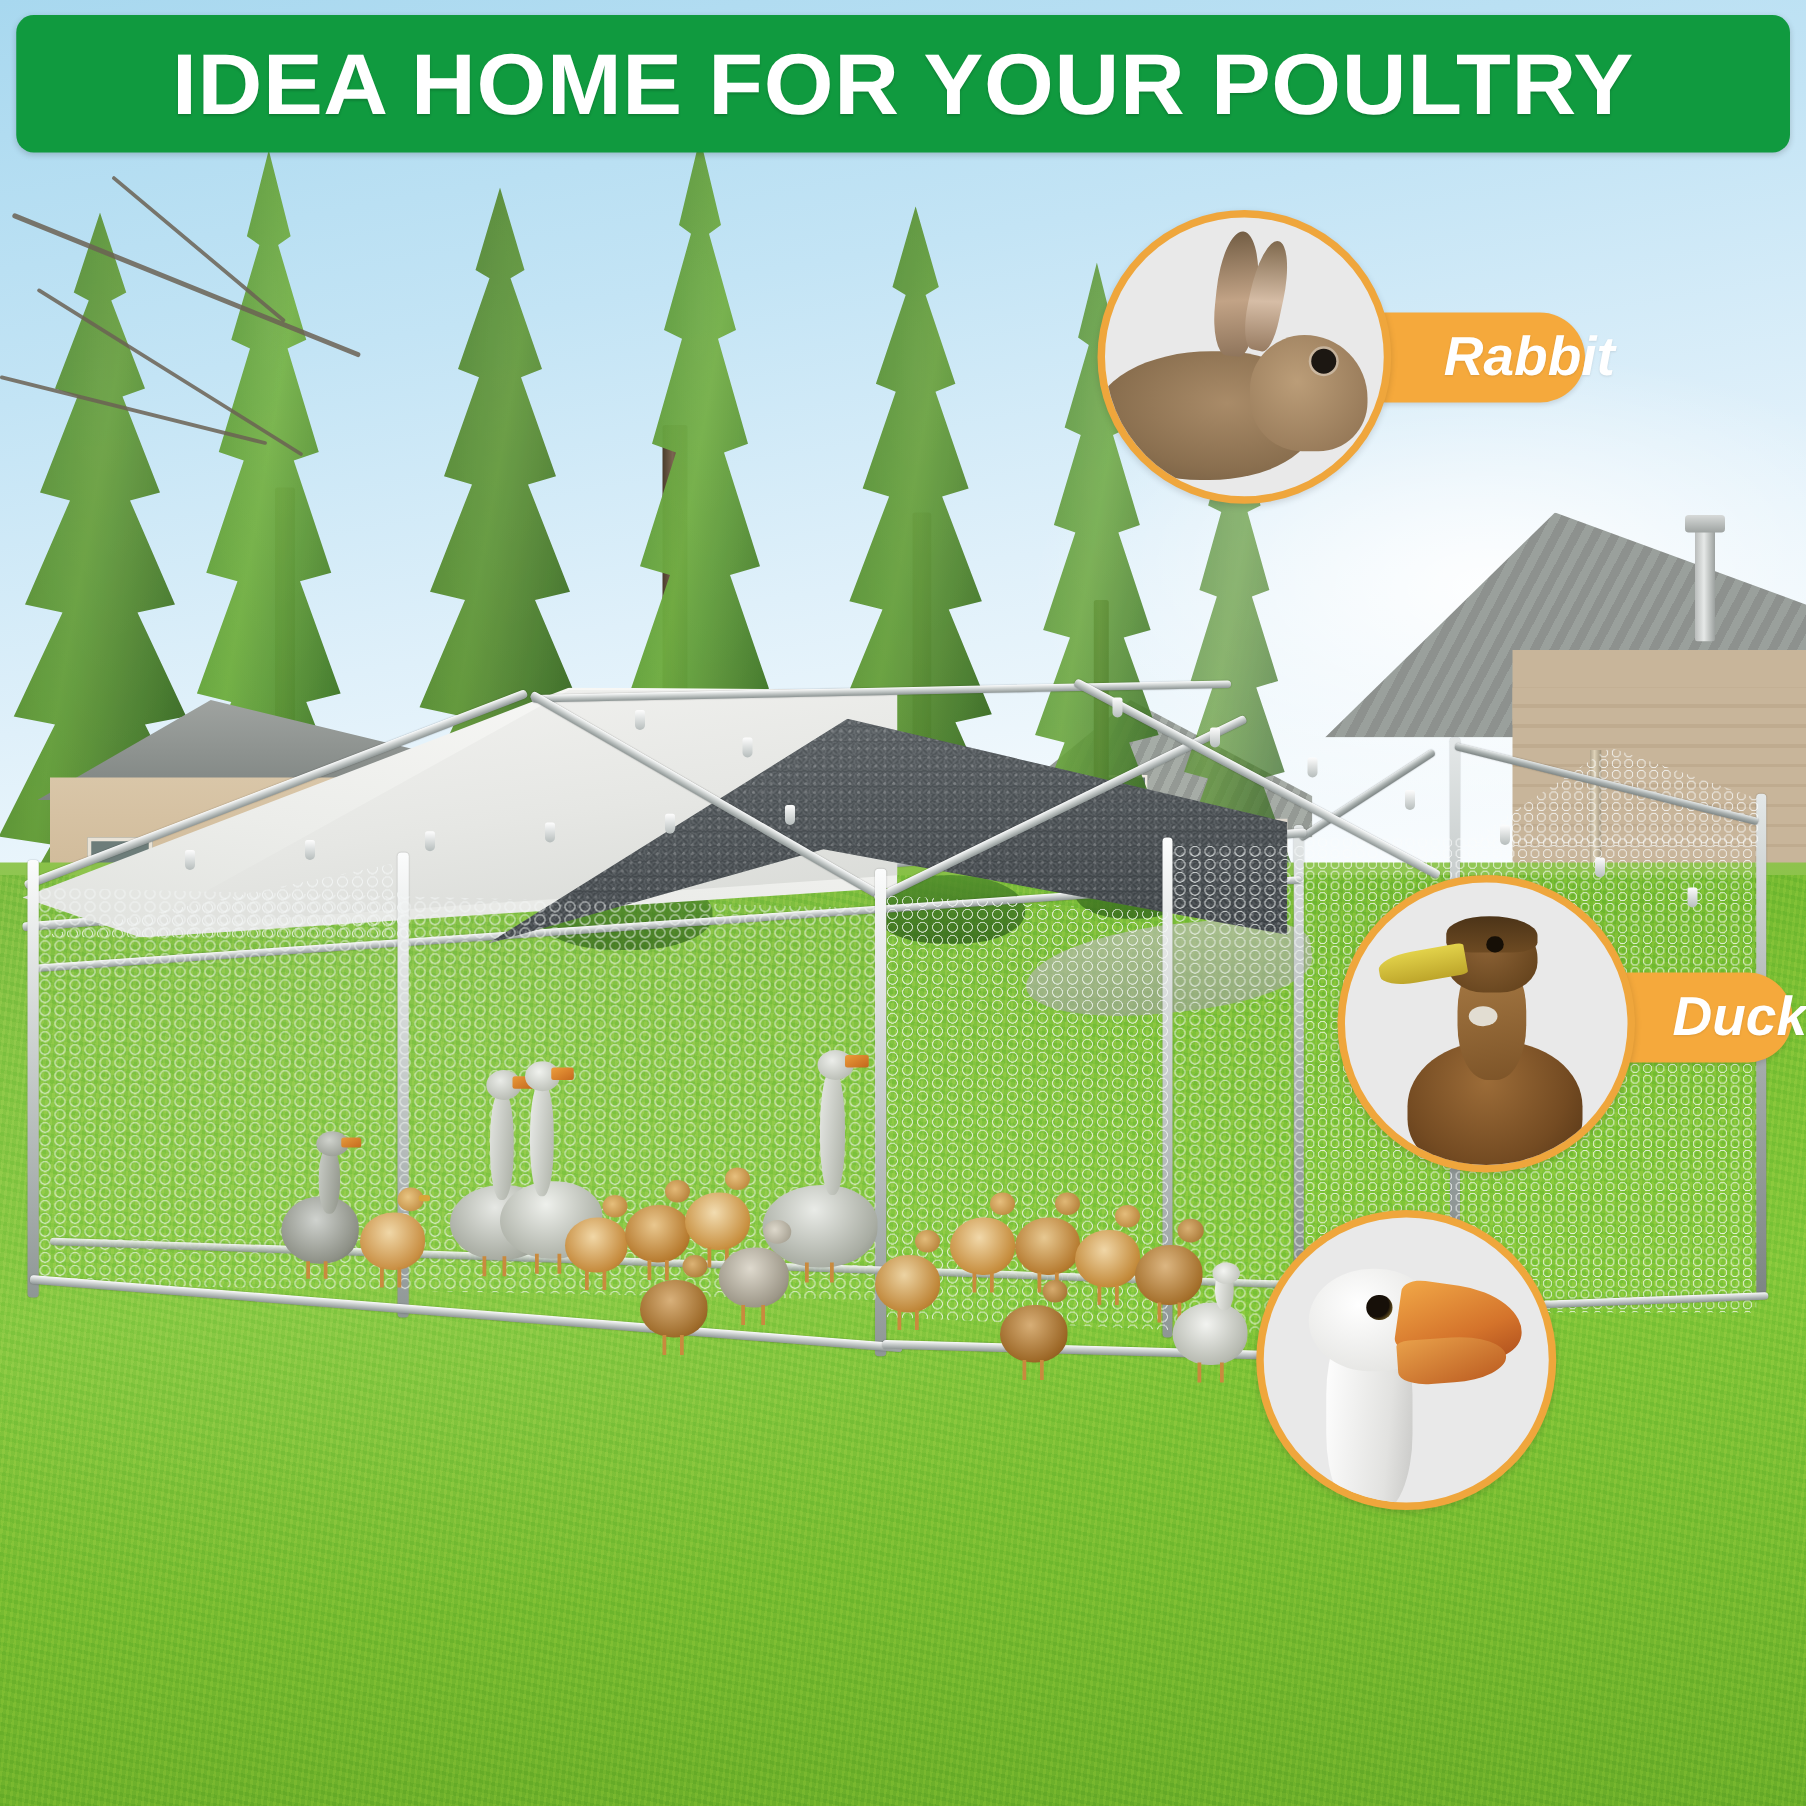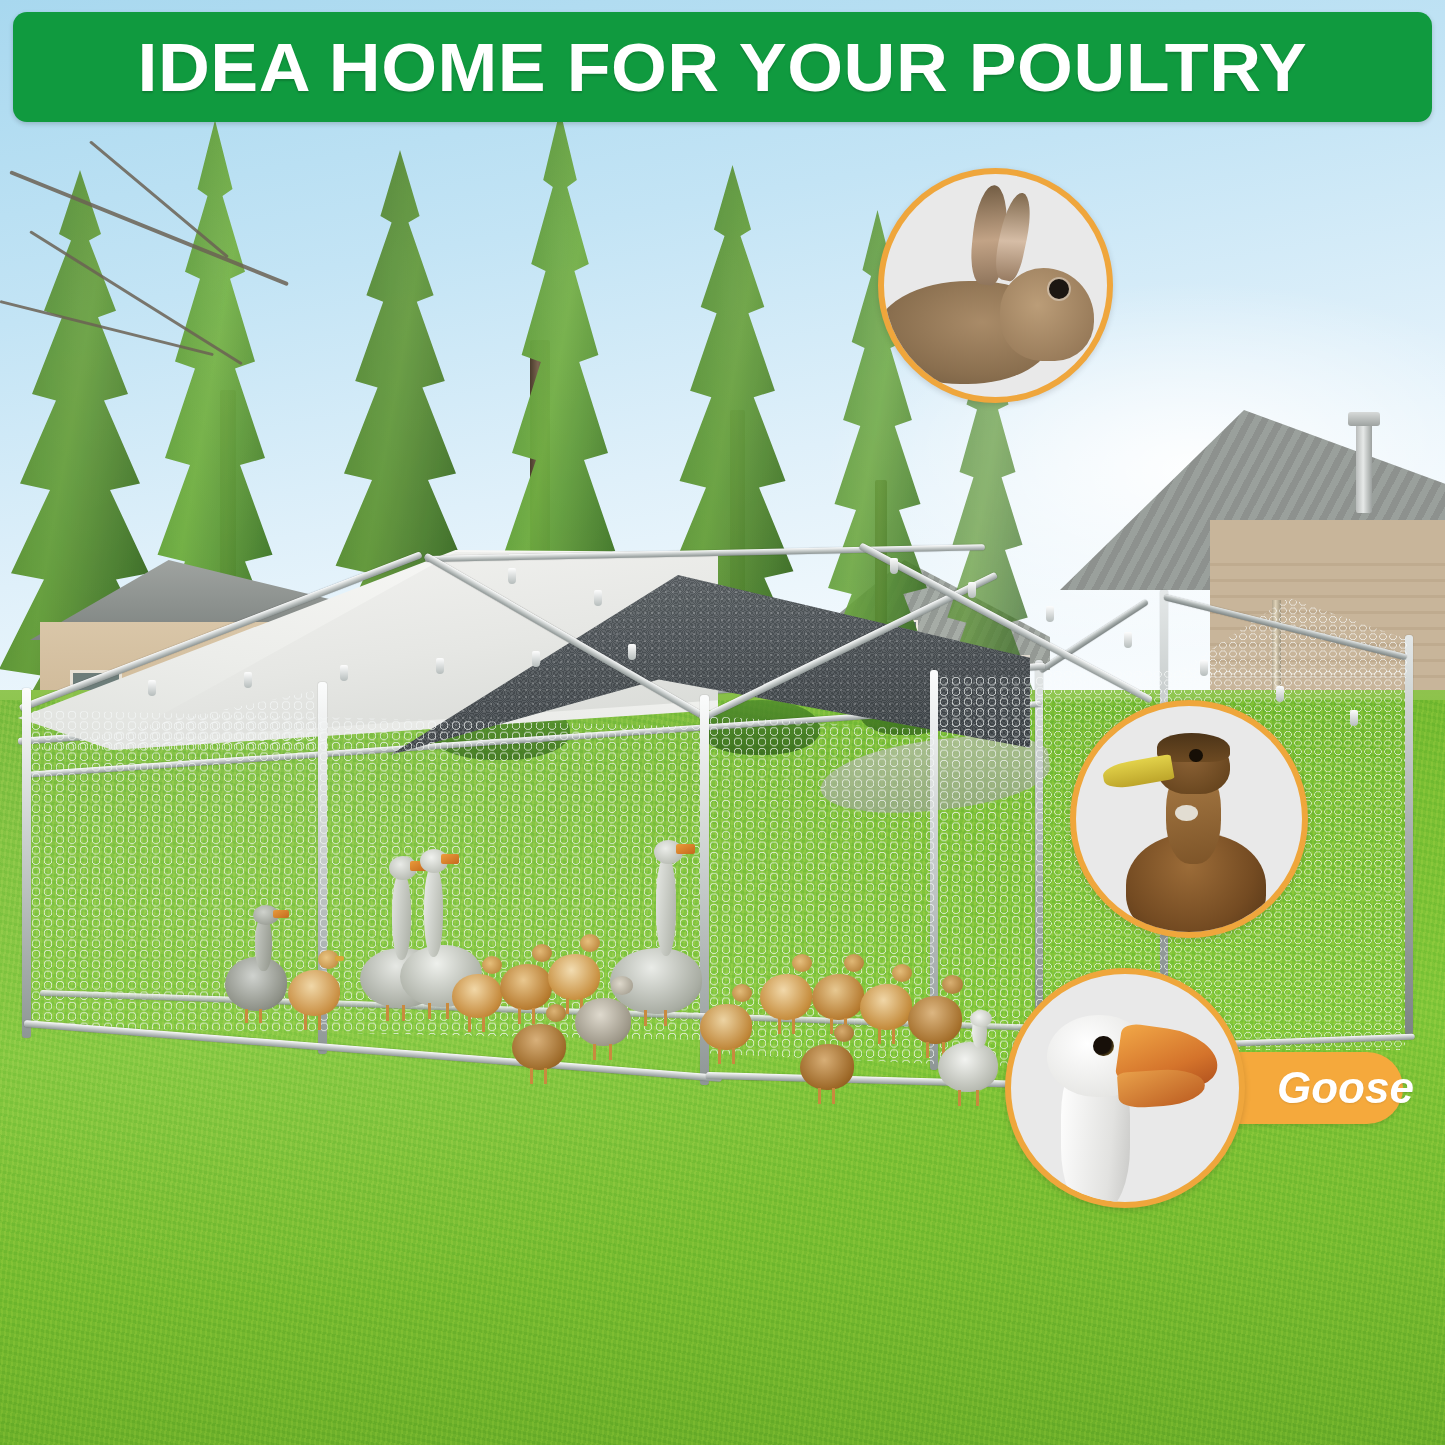--- a/index.html
+++ b/index.html
@@ -502,50 +502,53 @@
       <div class="leg" style="left:20px;top:80px;height:16px;"></div>
       <div class="leg" style="left:38px;top:80px;height:16px;"></div>
     </div>
   </div>
 
   <div class="banner">
     <div class="banner-title">IDEA HOME FOR YOUR POULTRY</div>
   </div>
 
   <div class="badge" style="left:878px;top:168px;width:400px;height:235px;">
+    <div class="pill" style="left:195px;top:82px;width:195px;padding-left:82px;">
+      <span>Rabbit</span>
+    </div>
     <div class="circ" style="left:0;top:0;width:235px;height:235px;">
       <div class="photo">
         <div class="rb-body"></div>
         <div class="rb-ear"></div>
         <div class="rb-ear2"></div>
         <div class="rb-head2"></div>
         <div class="rb-eye"></div>
       </div>
     </div>
   </div>
 
 
   <div class="badge" style="left:1070px;top:700px;width:380px;height:240px;">
+    <div class="pill" style="left:196px;top:78px;width:168px;padding-left:72px;">
+      <span>Duck</span>
+    </div>
     <div class="circ" style="left:0;top:0;width:238px;height:238px;">
       <div class="photo">
         <div class="dk-body"></div>
         <div class="dk-neck"></div>
         <div class="dk-collar"></div>
         <div class="dk-head"></div>
         <div class="dk-cap"></div>
         <div class="dk-beak"></div>
         <div class="dk-eye"></div>
       </div>
     </div>
   </div>
 
   <div class="badge" style="left:1005px;top:968px;width:400px;height:240px;">
-    <div class="pill" style="left:200px;top:84px;width:198px;padding-left:72px;">
-      <span>Goose</span>
-    </div>
     <div class="circ" style="left:0;top:0;width:240px;height:240px;">
       <div class="photo">
         <div class="gs-neck"></div>
         <div class="gs-head"></div>
         <div class="gs-beak"></div>
         <div class="gs-beak2"></div>
         <div class="gs-eye"></div>
       </div>
     </div>
   </div>

